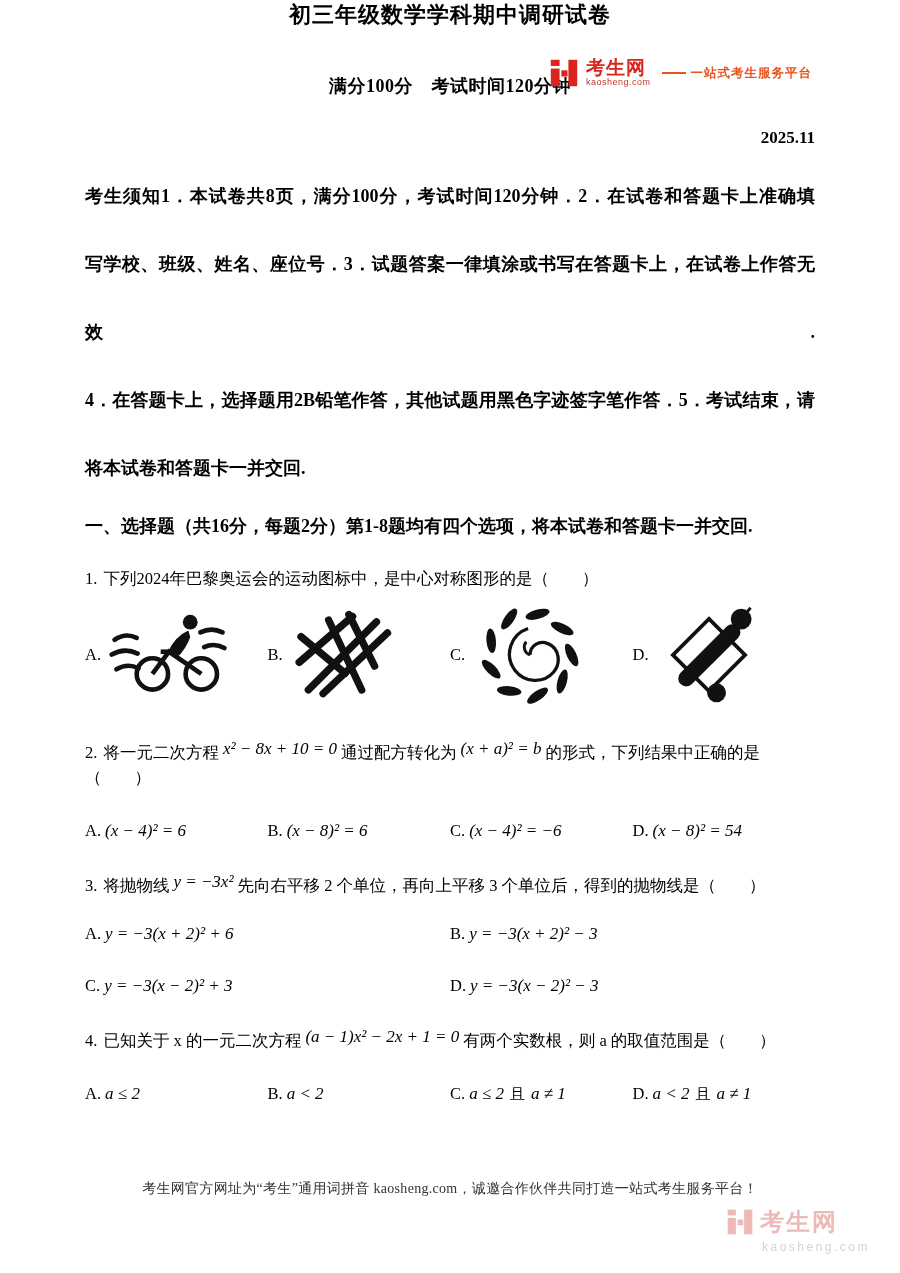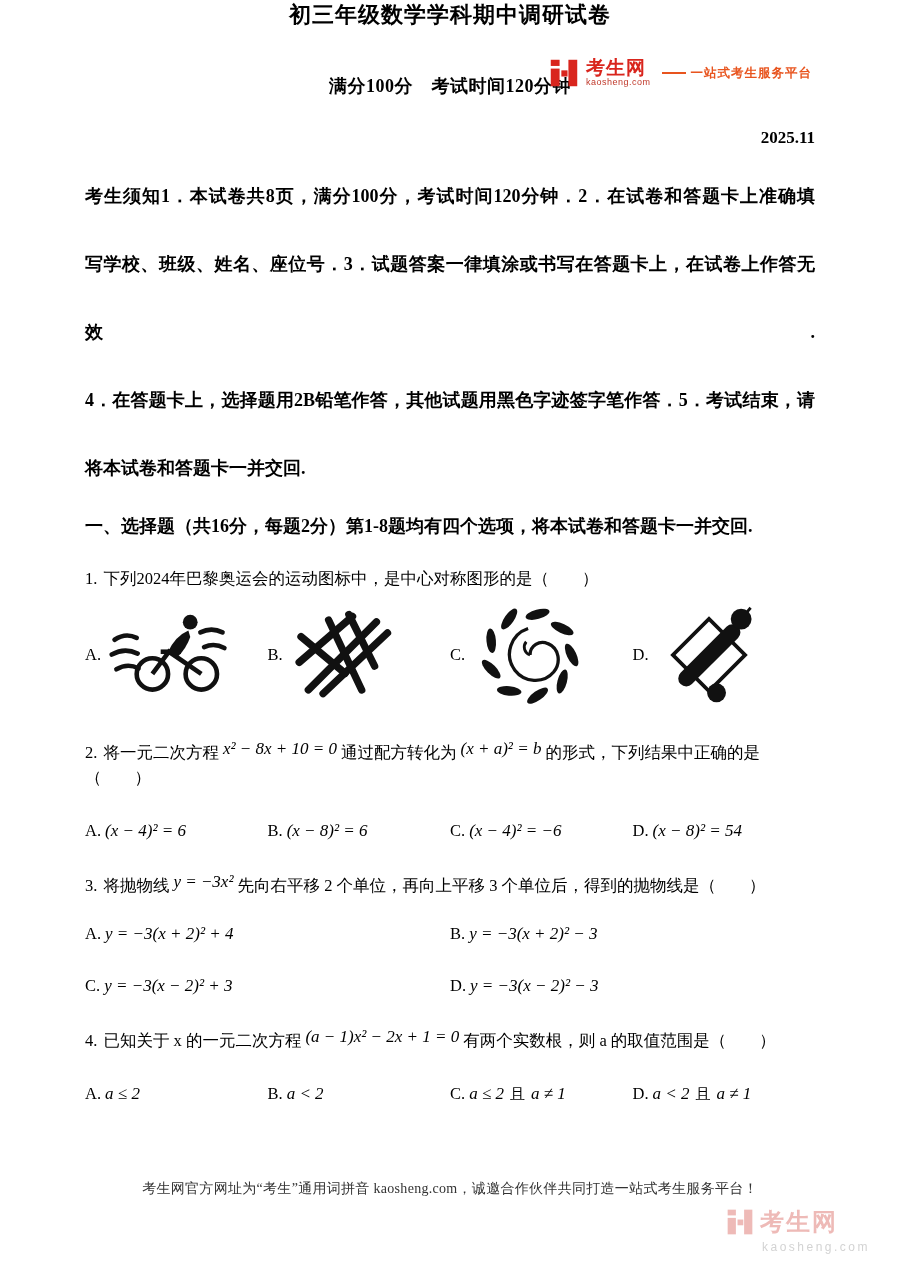--- a/index.html
+++ b/index.html
@@ -182,21 +182,21 @@
     <div class="option">
       <span class="opt-label">D.</span><span class="math">(x − 8)² = 54</span>
     </div>
   </div>
 
   <div class="question">
     <span class="q-num">3.</span><span>将抛物线</span><span class="math raised">y = −3x²</span><span>先向右平移 2 个单位，再向上平移 3 个单位后，得到的抛物线是（　　）</span>
   </div>
   <div class="options-grid">
     <div class="option">
-      <span class="opt-label">A.</span><span class="math">y = −3(x + 2)² + 4</span>
+      <span class="opt-label">A.</span><span class="math">y = −3(x + 2)² + 6</span>
     </div>
     <div class="option">
       <span class="opt-label">B.</span><span class="math">y = −3(x + 2)² − 3</span>
     </div>
     <div class="option">
       <span class="opt-label">C.</span><span class="math">y = −3(x − 2)² + 3</span>
     </div>
     <div class="option">
       <span class="opt-label">D.</span><span class="math">y = −3(x − 2)² − 3</span>
     </div>

